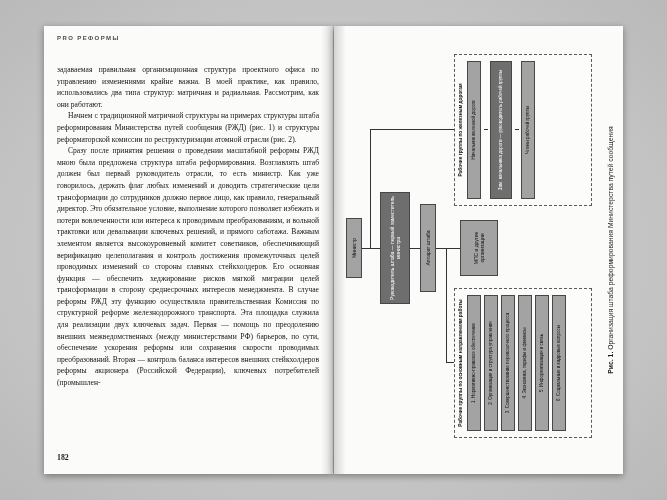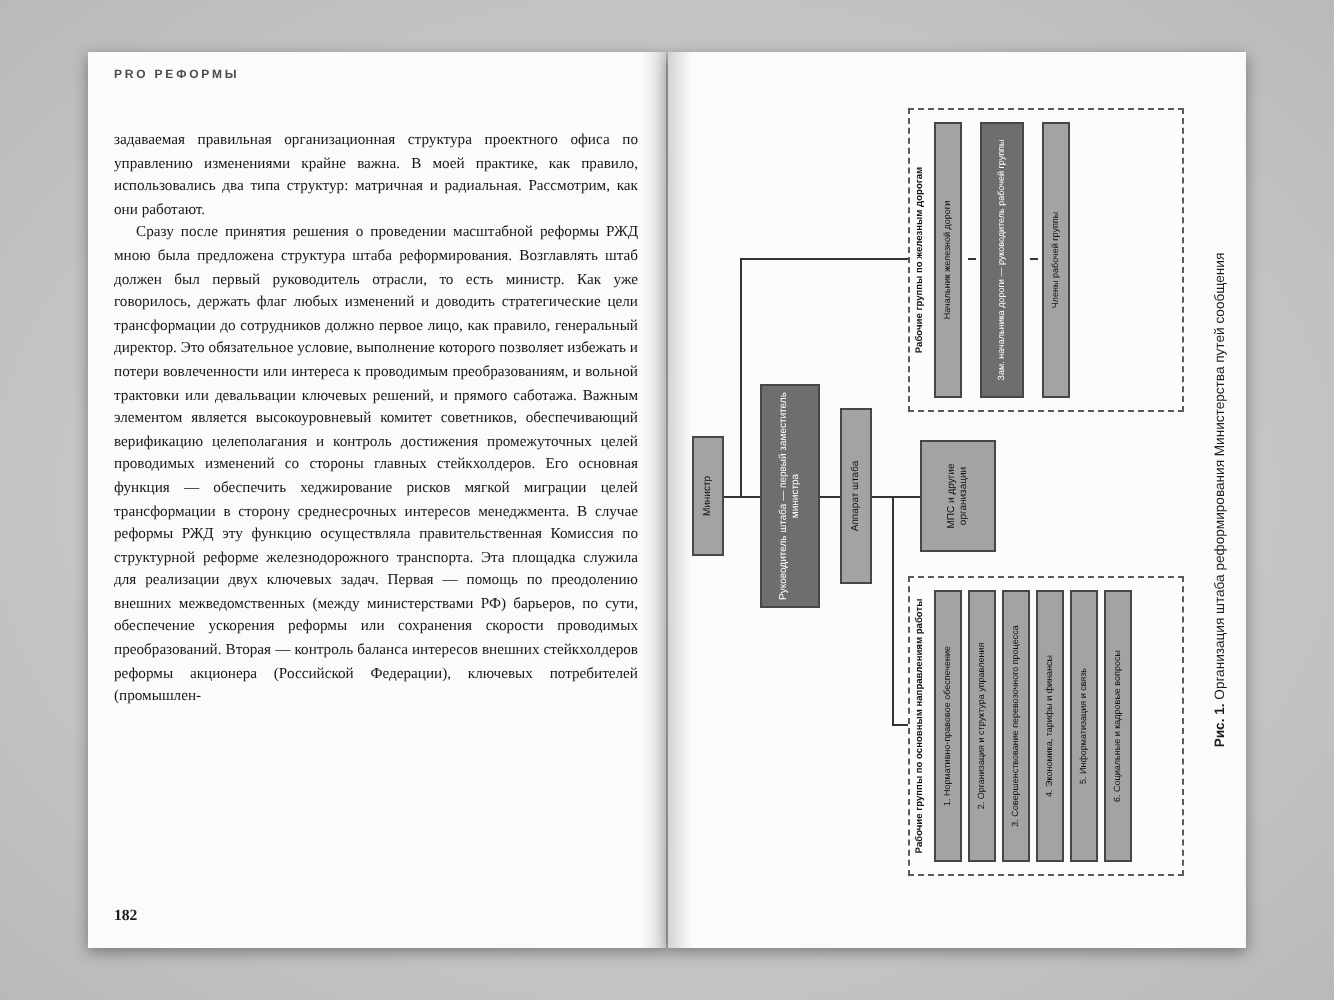--- a/index.html
+++ b/index.html
@@ -77,20 +77,21 @@
 </style>
 </head>
 <body>
 
 <div class="stage">
 
   <div class="page page-left">
     <div class="running-header">PRO РЕФОРМЫ</div>
     <div class="body-text">
       <p class="para">задаваемая правильная организационная структура проектного офиса по управлению изменениями крайне важна. В моей практике, как правило, использовались два типа структур: матричная и радиальная. Рассмотрим, как они работают.</p>
+      <p class="para indent">Начнем с традиционной матричной структуры на примерах структуры штаба реформирования Министерства путей сообщения (РЖД) (рис. 1) и структуры реформаторской комиссии по реструктуризации атомной отрасли (рис. 2).</p>
       <p class="para indent">Сразу после принятия решения о проведении масштабной реформы РЖД мною была предложена структура штаба реформирования. Возглавлять штаб должен был первый руководитель отрасли, то есть министр. Как уже говорилось, держать флаг любых изменений и доводить стратегические цели трансформации до сотрудников должно первое лицо, как правило, генеральный директор. Это обязательное условие, выполнение которого позволяет избежать и потери вовлеченности или интереса к проводимым преобразованиям, и вольной трактовки или девальвации ключевых решений, и прямого саботажа. Важным элементом является высокоуровневый комитет советников, обеспечивающий верификацию целеполагания и контроль достижения промежуточных целей проводимых изменений со стороны главных стейкхолдеров. Его основная функция — обеспечить хеджирование рисков мягкой миграции целей трансформации в сторону среднесрочных интересов менеджмента. В случае реформы РЖД эту функцию осуществляла правительственная Комиссия по структурной реформе железнодорожного транспорта. Эта площадка служила для реализации двух ключевых задач. Первая — помощь по преодолению внешних межведомственных (между министерствами РФ) барьеров, по сути, обеспечение ускорения реформы или сохранения скорости проводимых преобразований. Вторая — контроль баланса интересов внешних стейкхолдеров реформы акционера (Российской Федерации), ключевых потребителей (промышлен-</p>
     </div>
     <div class="page-num">182</div>
   </div>
 
   <div class="page page-right">
 
     <div class="diagram-wrap">
 
       <i class="ln" style="left:197px;top:20px;width:1px;height:18px;"></i>

